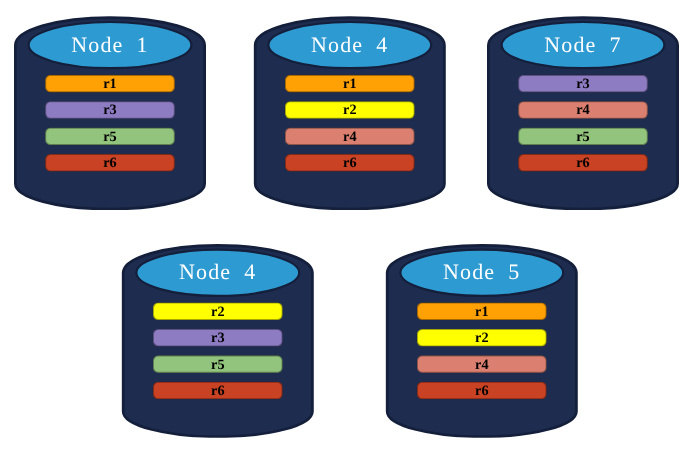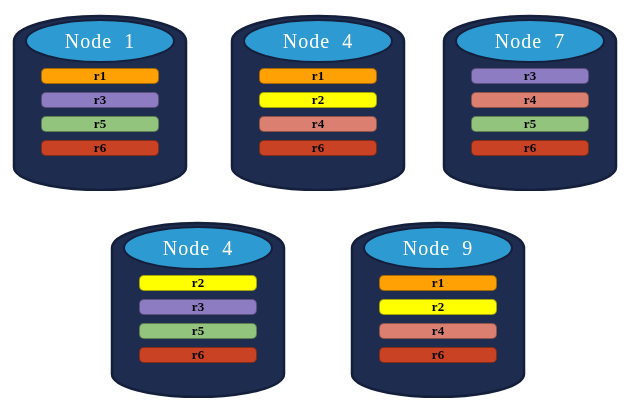--- a/index.html
+++ b/index.html
@@ -138,21 +138,21 @@
       <div class="bar" style="background: rgb(147, 196, 125);">r5</div>
       <div class="bar" style="background: rgb(201, 66, 36);">r6</div>
     </div>
   </div>
 
   <div class="node node-5">
     <svg width="176" height="178" viewBox="0 0 176 178">
       <path class="cyl-side" d="M2,28 a86,25 0 0 1 172,0 L174,154 a86,23 0 0 1 -172,0 z"></path>
       <ellipse class="cyl-top" cx="88" cy="28" rx="74" ry="21"></ellipse>
     </svg>
-    <div class="node-title">Node  9</div>
+    <div class="node-title">Node  5</div>
     <div class="replica-list">
       <div class="bar" style="background: rgb(255, 160, 5);">r1</div>
       <div class="bar" style="background: rgb(255, 255, 0);">r2</div>
       <div class="bar" style="background: rgb(219, 128, 112);">r4</div>
       <div class="bar" style="background: rgb(201, 66, 36);">r6</div>
     </div>
   </div>
 
 </div>
 

